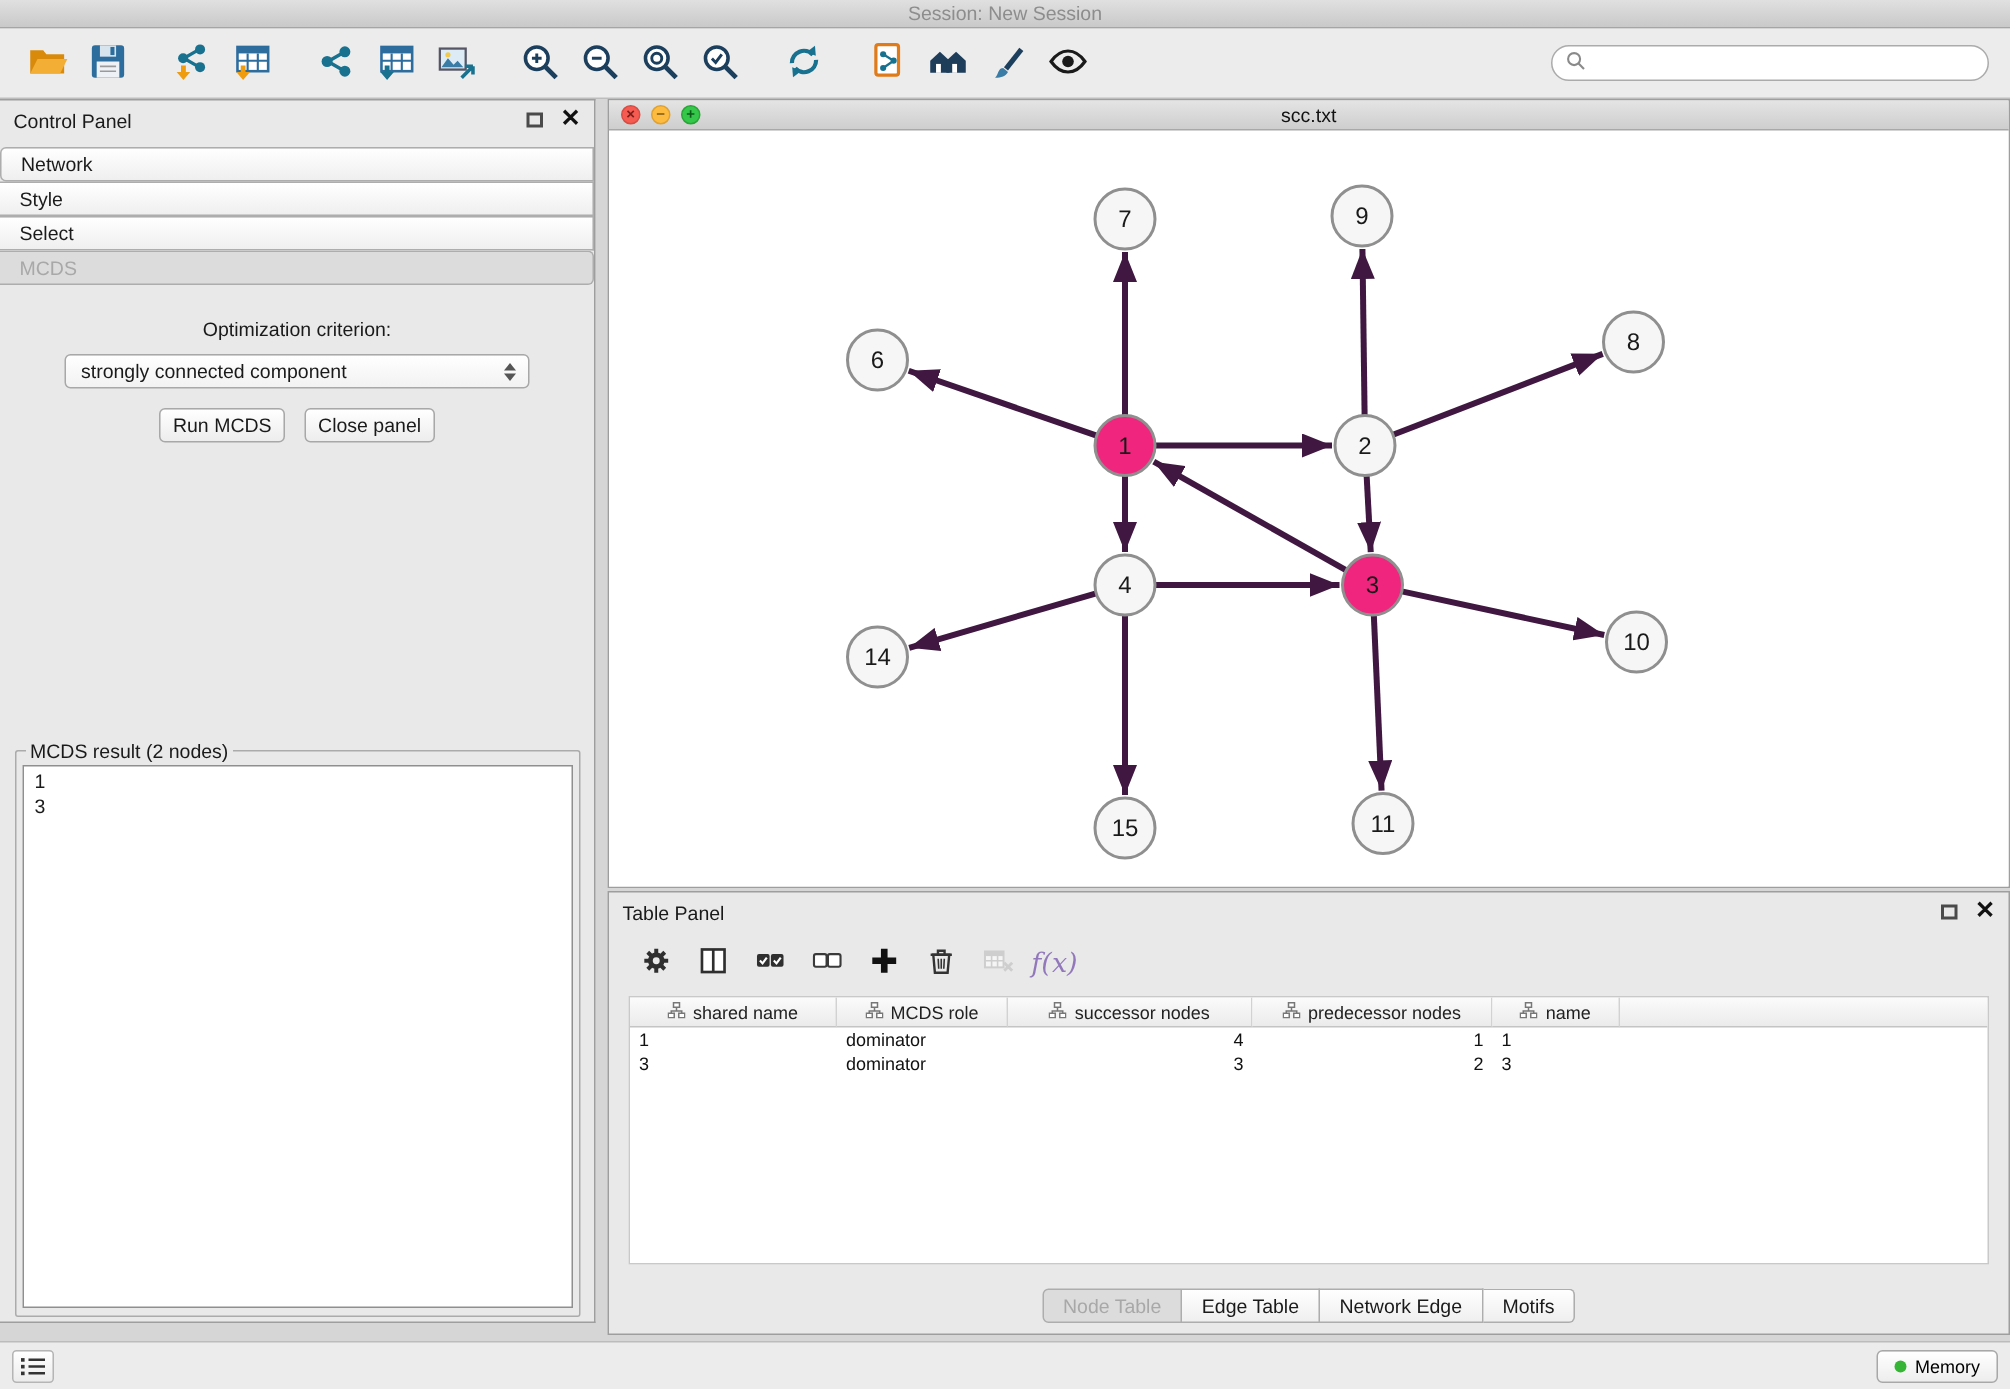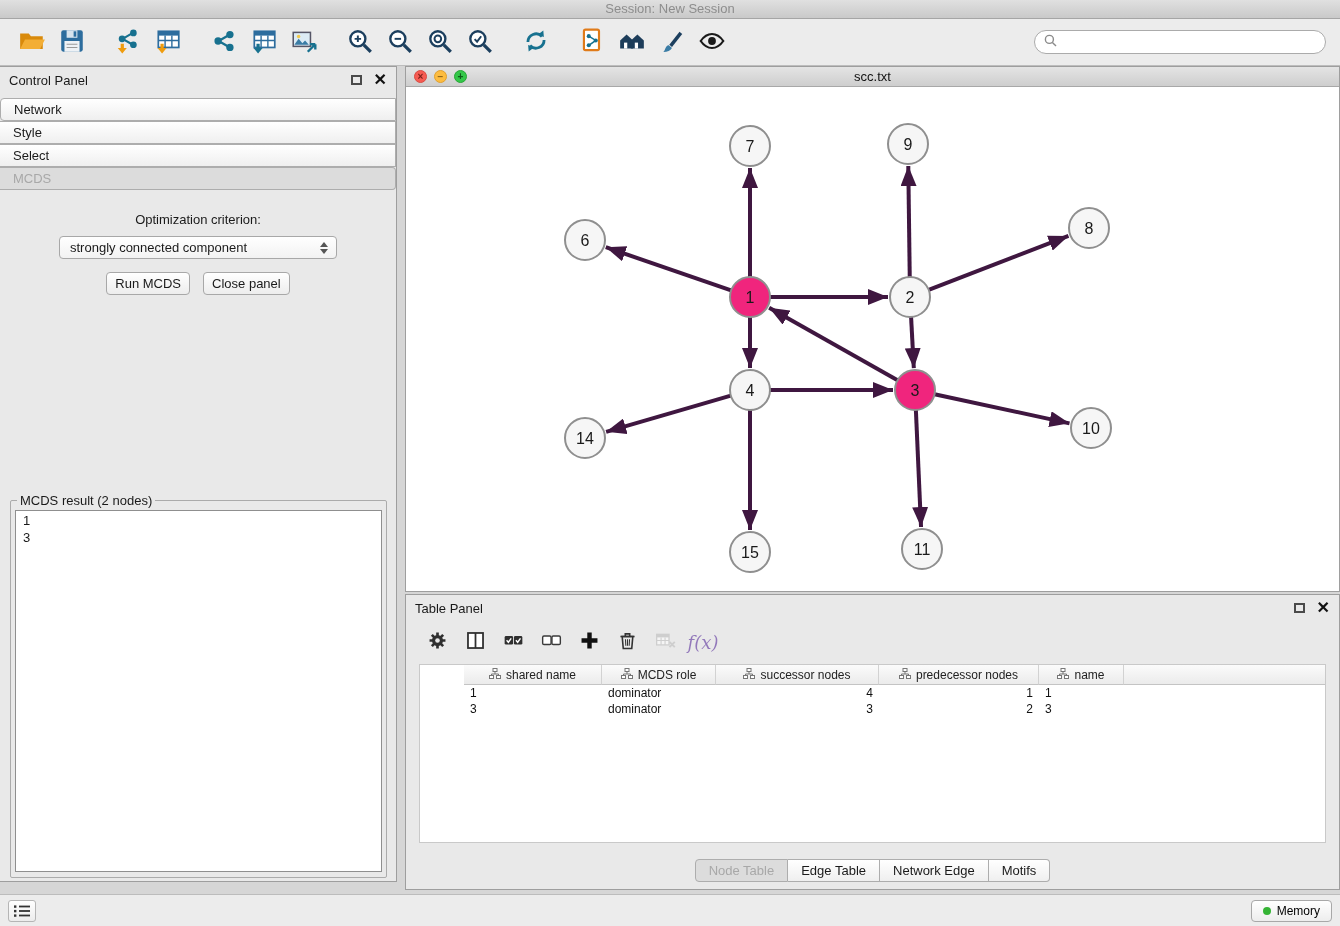--- a/index.html
+++ b/index.html
@@ -33,21 +33,21 @@
   
   .control-panel { position:absolute; left:0; top:66px; width:397px; height:816px;
     background:#e9e9e9; border:1px solid #9e9e9e; border-left:none; }
   .seg-tabs { display:flex; justify-content:center; margin-top:5px;flex-direction:column; }
   .seg { border:1px solid #adadad; border-left:none; background:linear-gradient(#ffffff,#efefef);
     font-size:13px; padding:3px 13px; color:#1a1a1a; cursor:default; }
   .seg:first-child { border-left:1px solid #adadad; border-radius:4px 0 0 4px; }
   .seg:last-child { border-radius:0 4px 4px 0; }
   .seg.selected { background:#dcdcdc; color:#a8a8a8; }
   .opt-label { text-align:center; margin-top:22px; font-size:13px; }
-  .dropdown { margin:9px auto 0 auto; width:278px; height:23px; border:1px solid #a8a8a8; border-radius:4px;
+  .dropdown { margin:9px auto 0 auto; width:310px; height:23px; border:1px solid #a8a8a8; border-radius:4px;
     background:linear-gradient(#ffffff,#f2f2f2); display:flex; align-items:center; padding:0 8px 0 10px; font-size:13px; }
   .dropdown .dd-label { flex:1; }
   .spinner i { display:block; width:0; height:0; border-left:4px solid transparent; border-right:4px solid transparent; }
   .spinner .up { border-bottom:5px solid #555; margin-bottom:2px; }
   .spinner .down { border-top:5px solid #555; }
   .btn-row { display:flex; justify-content:center; gap:13px; margin-top:13px; }
   .push-btn { border:1px solid #a8a8a8; border-radius:4px; background:linear-gradient(#ffffff,#ededed);
     font-size:13px; font-family:inherit; padding:3px 8px; color:#1a1a1a; }
   .result-fieldset { position:absolute; left:10px; top:426px; width:377px; height:385px;
     border:1px solid #ababab; border-radius:2px; padding:2px 4px 5px 4px; display:flex; flex-direction:column; }
@@ -69,21 +69,21 @@
   #network-svg text { font-family:"Liberation Sans", sans-serif; }
 
   
   .table-panel { position:absolute; left:405px; top:594px; width:935px; height:296px;
     background:#e9e9e9; border:1px solid #9e9e9e; }
   .tp-toolbar { display:flex; align-items:center; padding:7px 10px 5px 16px; gap:8px; }
   .tp-btn { width:30px; height:28px; display:flex; align-items:center; justify-content:center; }
   .tp-btn svg { width:23px; height:23px; }
   .tp-btn.disabled { opacity:.55; }
   .fx-label { font-family:"DejaVu Serif", serif; font-style:italic; font-size:18px; color:#4c1d95; }
-  .table-wrap { margin:3px 13px 0 13px; background:#fff; border:1px solid #c9c9c9; height:179px; overflow:hidden;padding-left:44px; }
+  .table-wrap { margin:3px 13px 0 13px; background:#fff; border:1px solid #c9c9c9; height:179px; overflow:hidden; }
   .thead { display:flex; height:20px; }
   .th { display:flex; align-items:center; justify-content:center; gap:5px; font-size:12px; color:#222;
     background:linear-gradient(#fbfbfb,#ebebeb); border-right:1px solid #d2d2d2; border-bottom:1px solid #c4c4c4; }
   .th.filler { flex:1; border-right:none; }
   .trow { display:flex; height:16px; }
   .td { font-size:12px; color:#111; padding:0 6px; line-height:16px; overflow:hidden; white-space:nowrap; }
   .tp-tabs { position:absolute; bottom:7px; left:0; right:0; display:flex; justify-content:center; }
 
   
   .statusbar { position:absolute; left:0; top:894px; width:1340px; height:32px;

